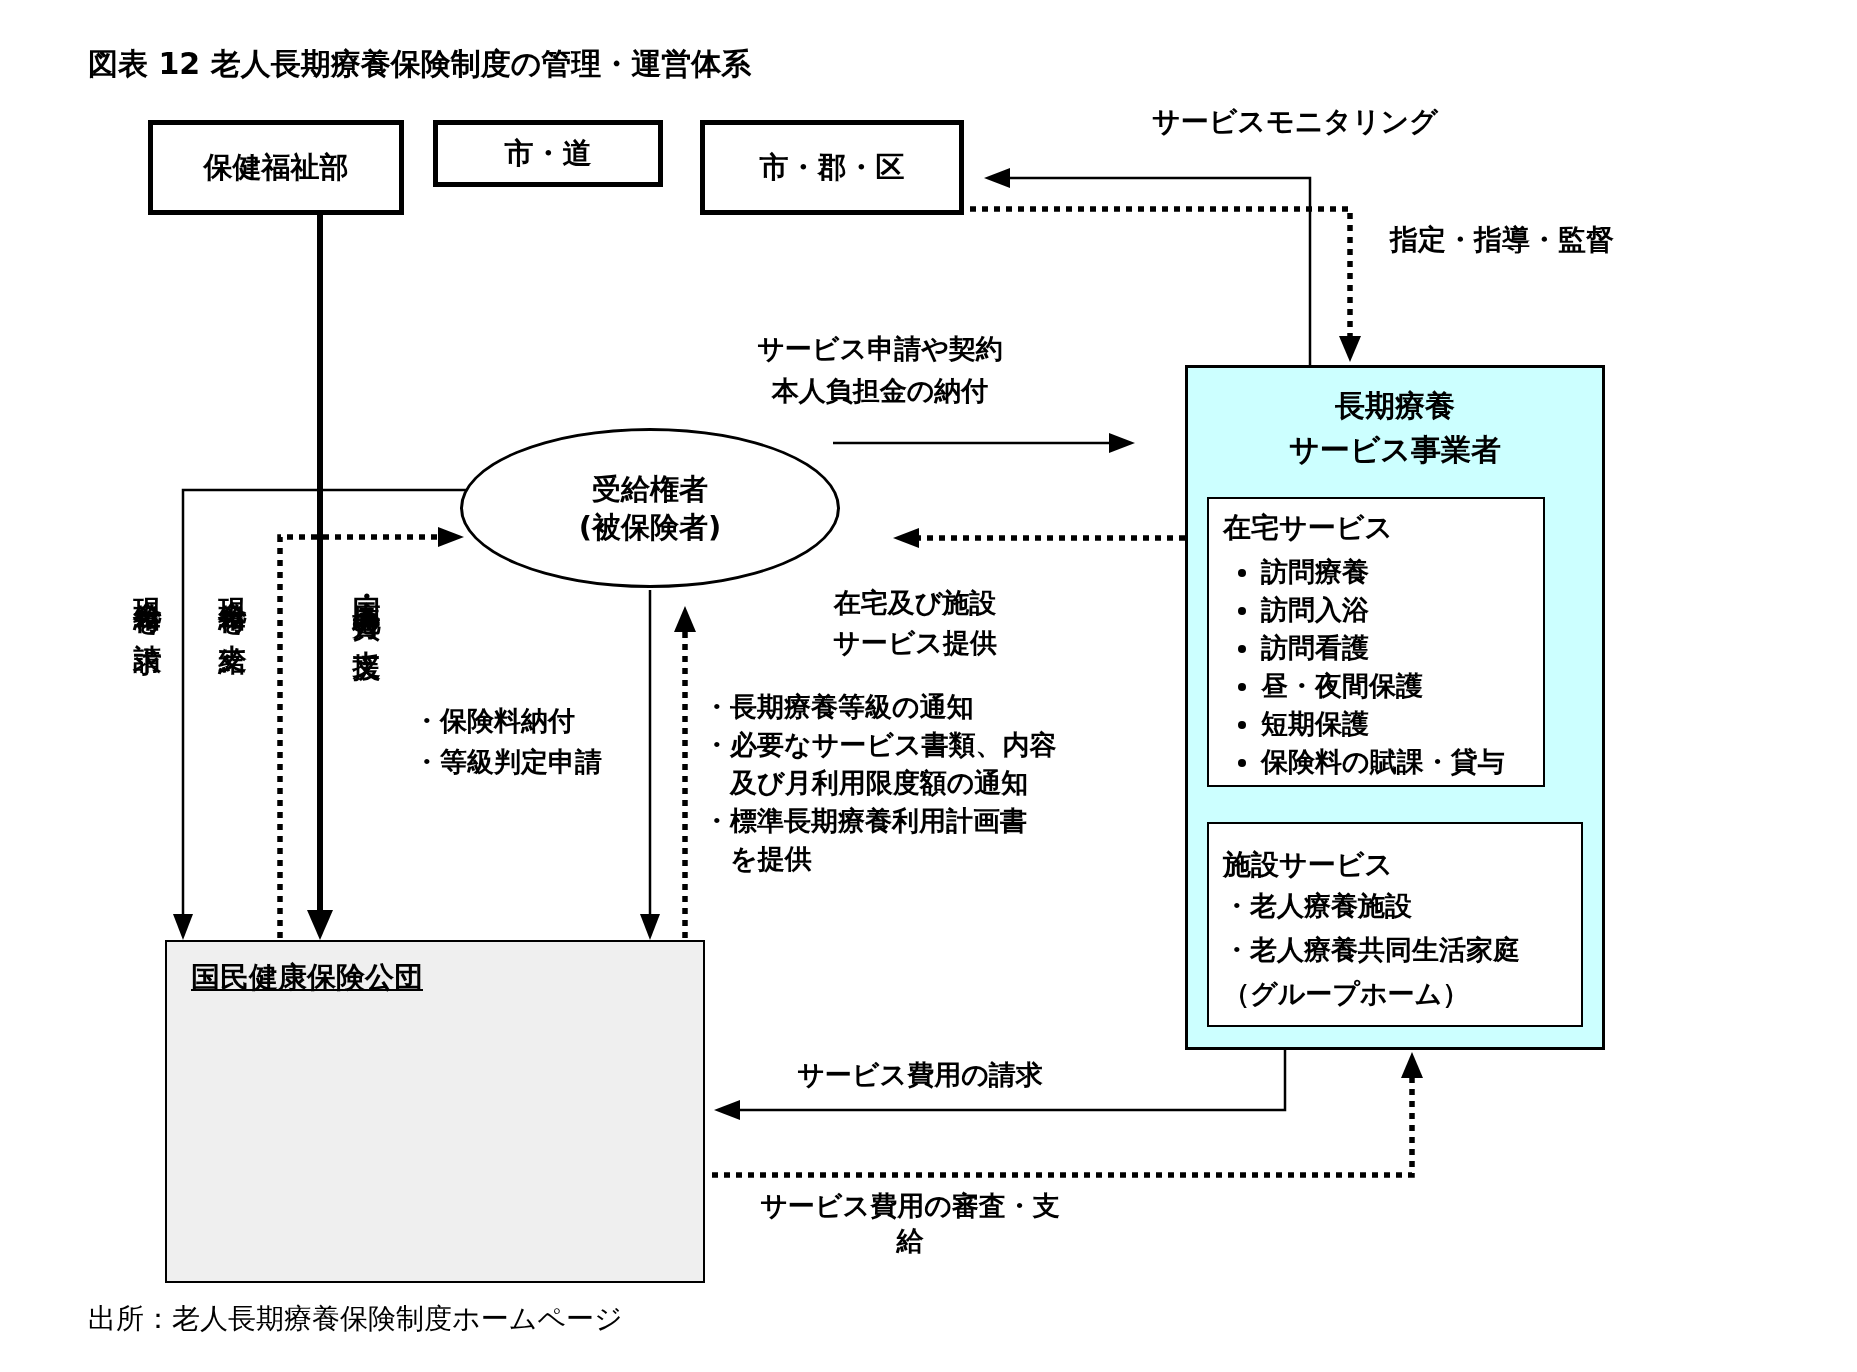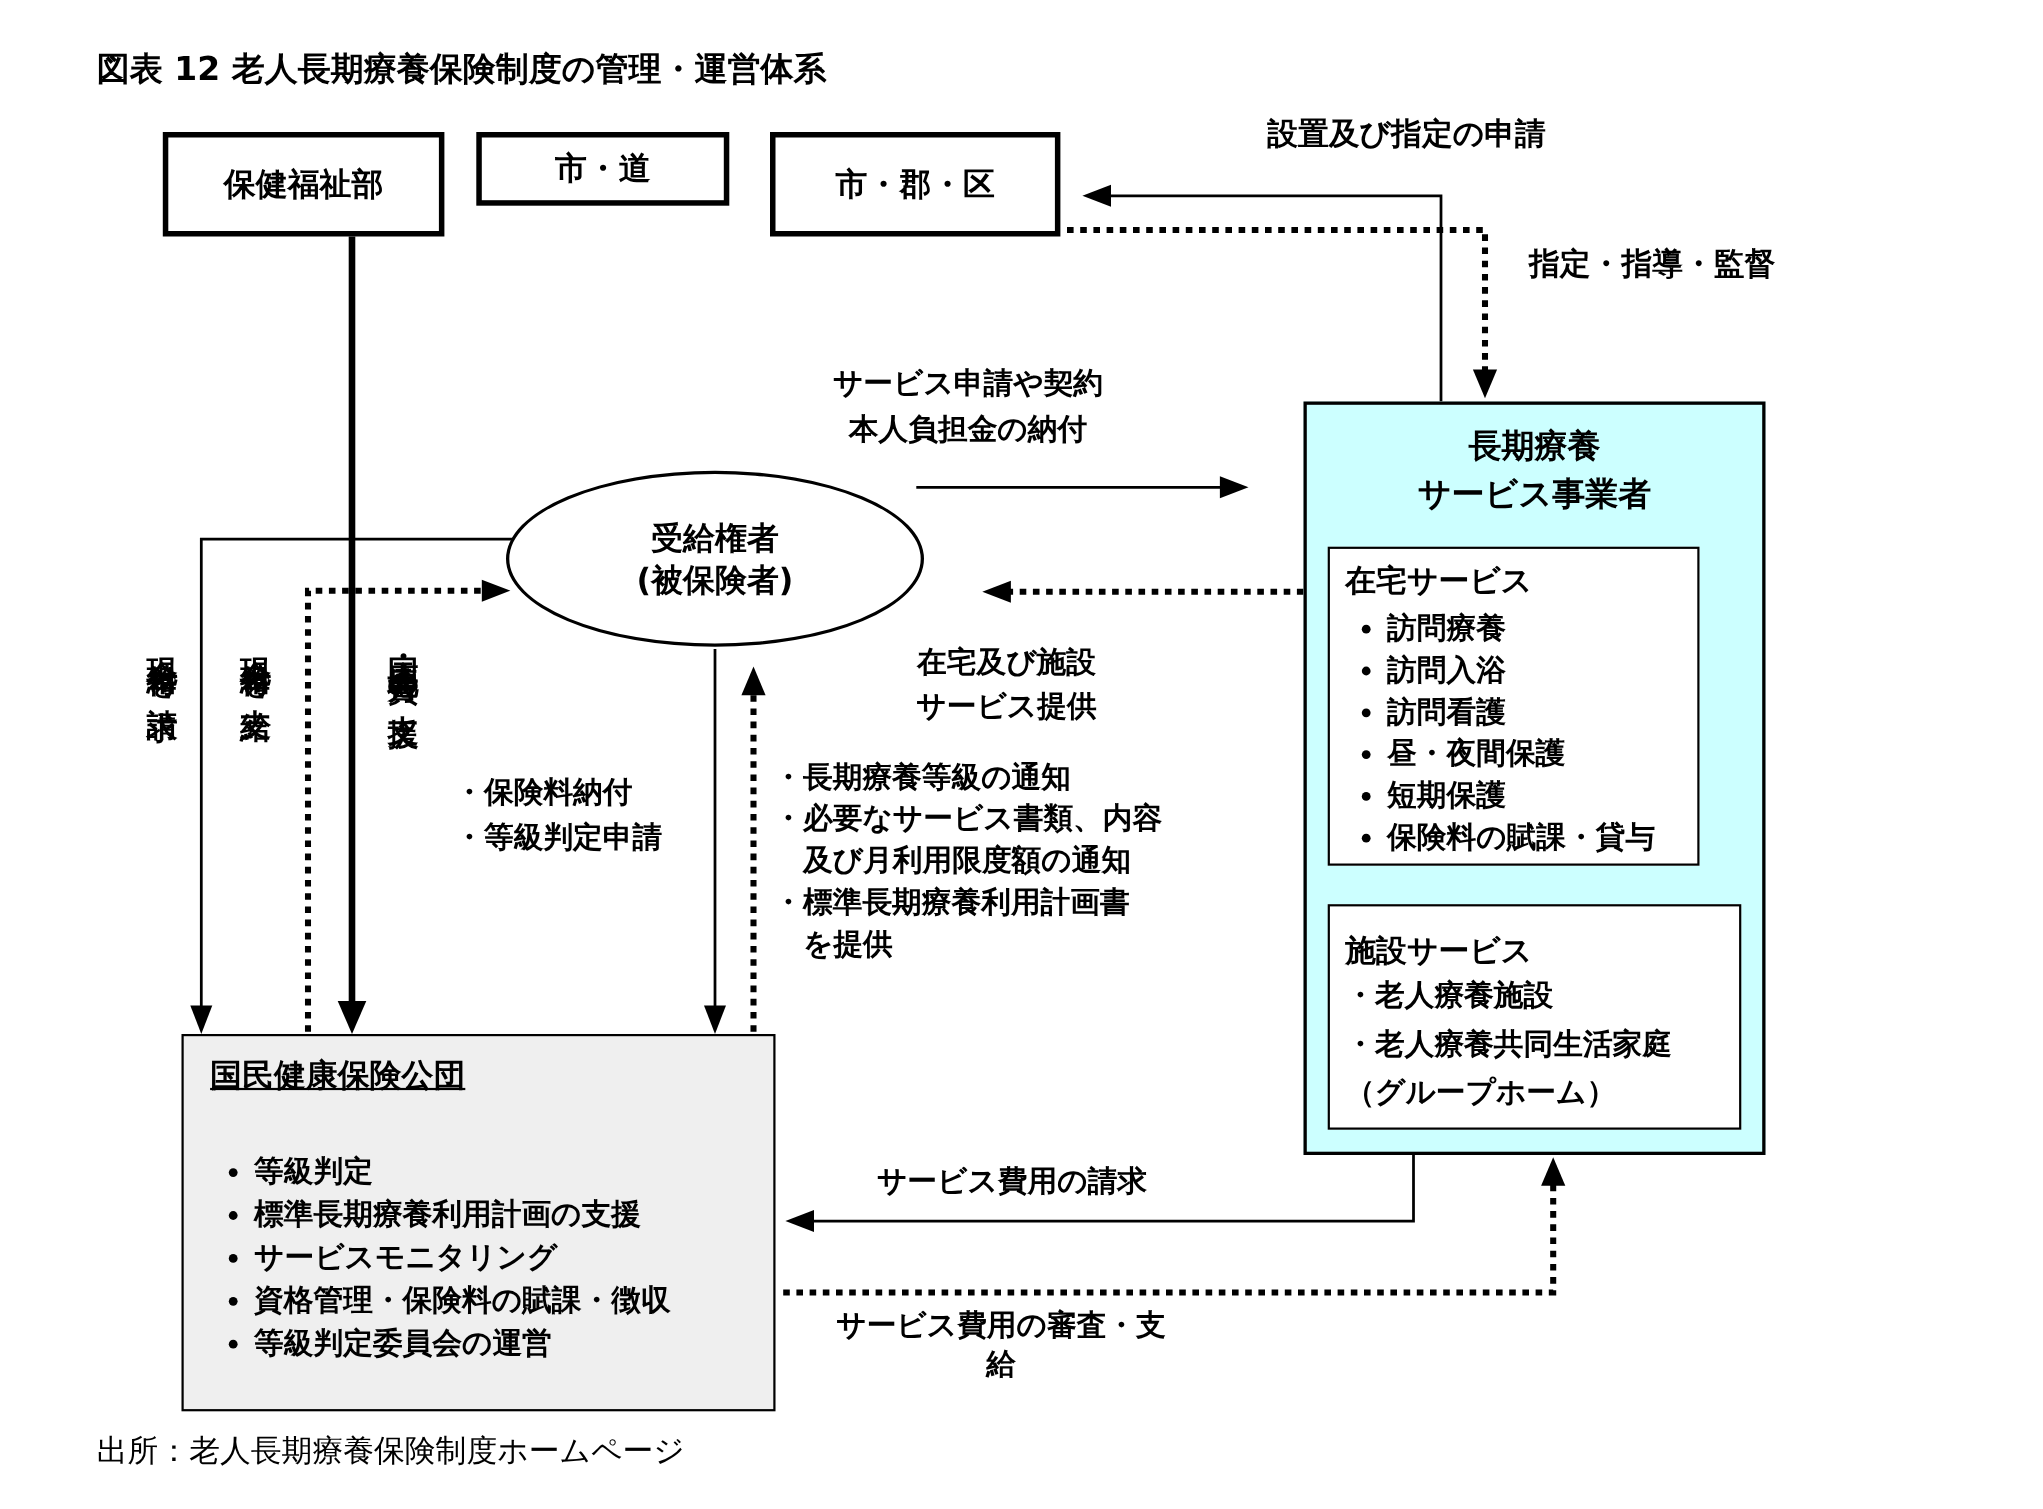--- a/index.html
+++ b/index.html
@@ -106,21 +106,21 @@
 <div class="abs node topbox" style="left:148px;top:120px;width:256px;height:95px;">
   <span>保健福祉部</span>
 </div>
 <div class="abs node topbox" style="left:433px;top:120px;width:230px;height:67px;">
   <span>市・道</span>
 </div>
 <div class="abs node topbox" style="left:700px;top:120px;width:264px;height:95px;">
   <span>市・郡・区</span>
 </div>
 
-<div class="abs node lbl" style="left:1152px;top:104px;font-size:28px;">設置及び指定の申請</div>
+<div class="abs node lbl" style="left:1152px;top:104px;font-size:28px;">サービスモニタリング</div>
 <div class="abs node lbl" style="left:1390px;top:222px;font-size:28px;">指定・指導・監督</div>
 
 <div class="abs node ellipse" style="left:460px;top:428px;width:380px;height:160px;">
   <span>受給権者</span>
   <span>(被保険者)</span>
 </div>
 
 <div class="abs node lbl center" style="left:750px;top:328px;width:260px;font-size:27px;line-height:42px;">
   <div>サービス申請や契約</div>
   <div>本人負担金の納付</div>
@@ -167,25 +167,18 @@
 
 <div class="abs node innerbox" style="left:1207px;top:822px;width:376px;height:205px;padding-top:22px;">
   <h3>施設サービス</h3>
   <div class="fac-line">・老人療養施設</div>
   <div class="fac-line">・老人療養共同生活家庭</div>
   <div class="fac-line">（グループホーム）</div>
 </div>
 
 <div class="abs node graybox" style="left:165px;top:940px;width:540px;height:343px;background:#EFEFEF;">
   <h2>国民健康保険公団</h2>
-  <ul class="corp-list">
-    <li>等級判定</li>
-    <li>標準長期療養利用計画の支援</li>
-    <li>サービスモニタリング</li>
-    <li>資格管理・保険料の賦課・徴収</li>
-    <li>等級判定委員会の運営</li>
-  </ul>
 </div>
 
 <div class="abs node lbl center" style="left:790px;top:1057px;width:260px;font-size:27px;">サービス費用の請求</div>
 <div class="abs node lbl center" style="left:760px;top:1188px;width:300px;font-size:27px;">サービス費用の審査・支給</div>
 
 <div class="abs node" style="left:88px;top:1300px;font-size:28px;font-weight:normal;">出所：老人長期療養保険制度ホームページ</div>
 
 </body></html>

